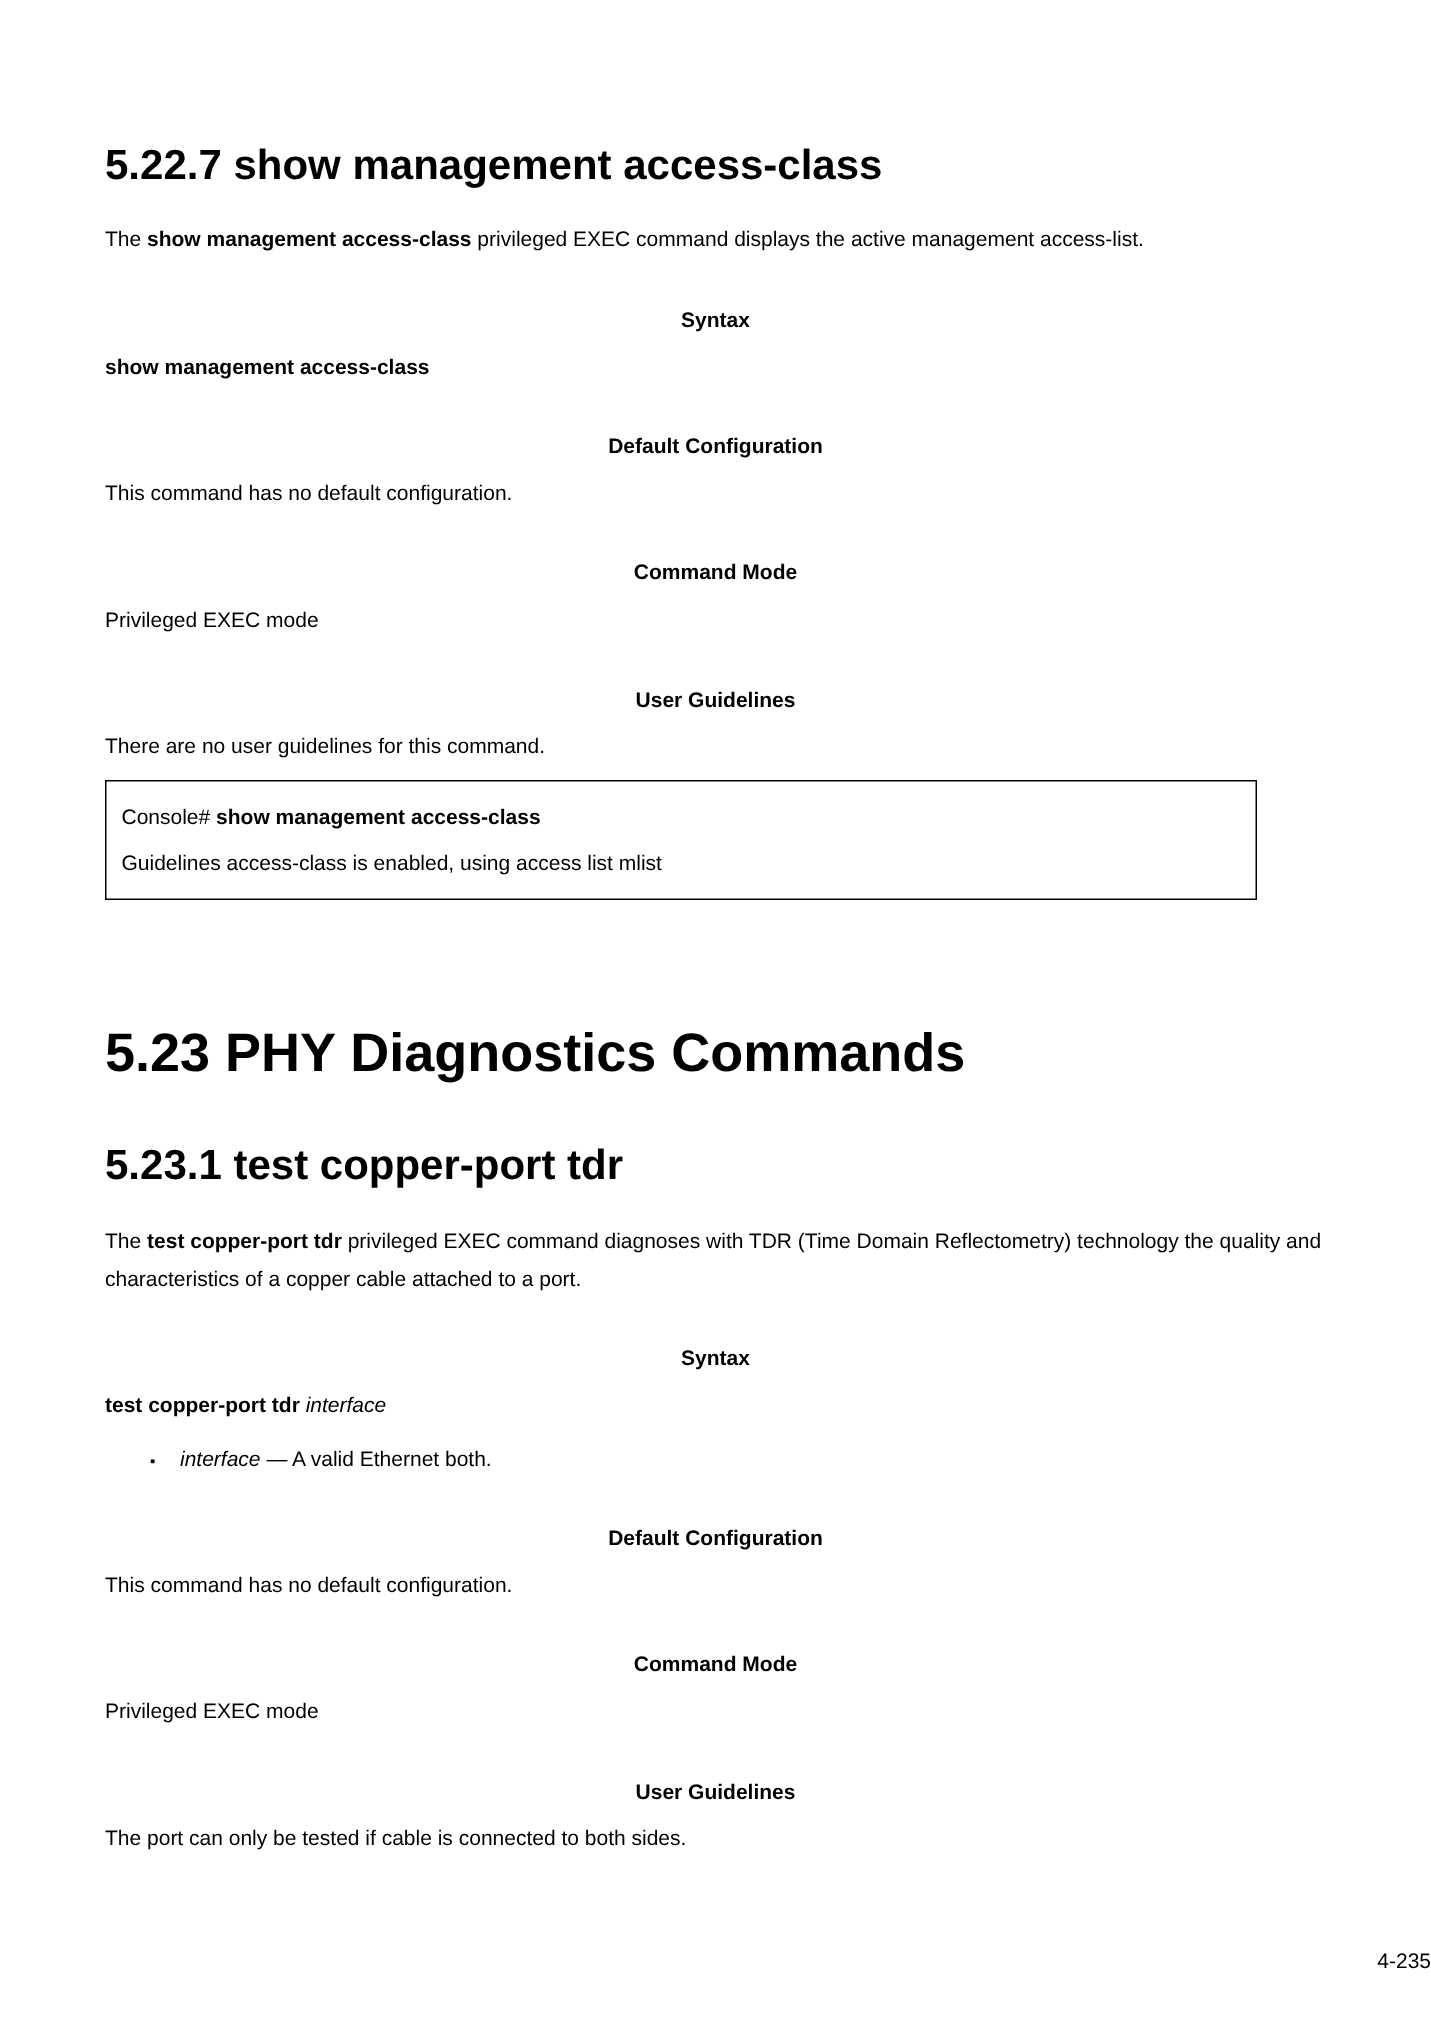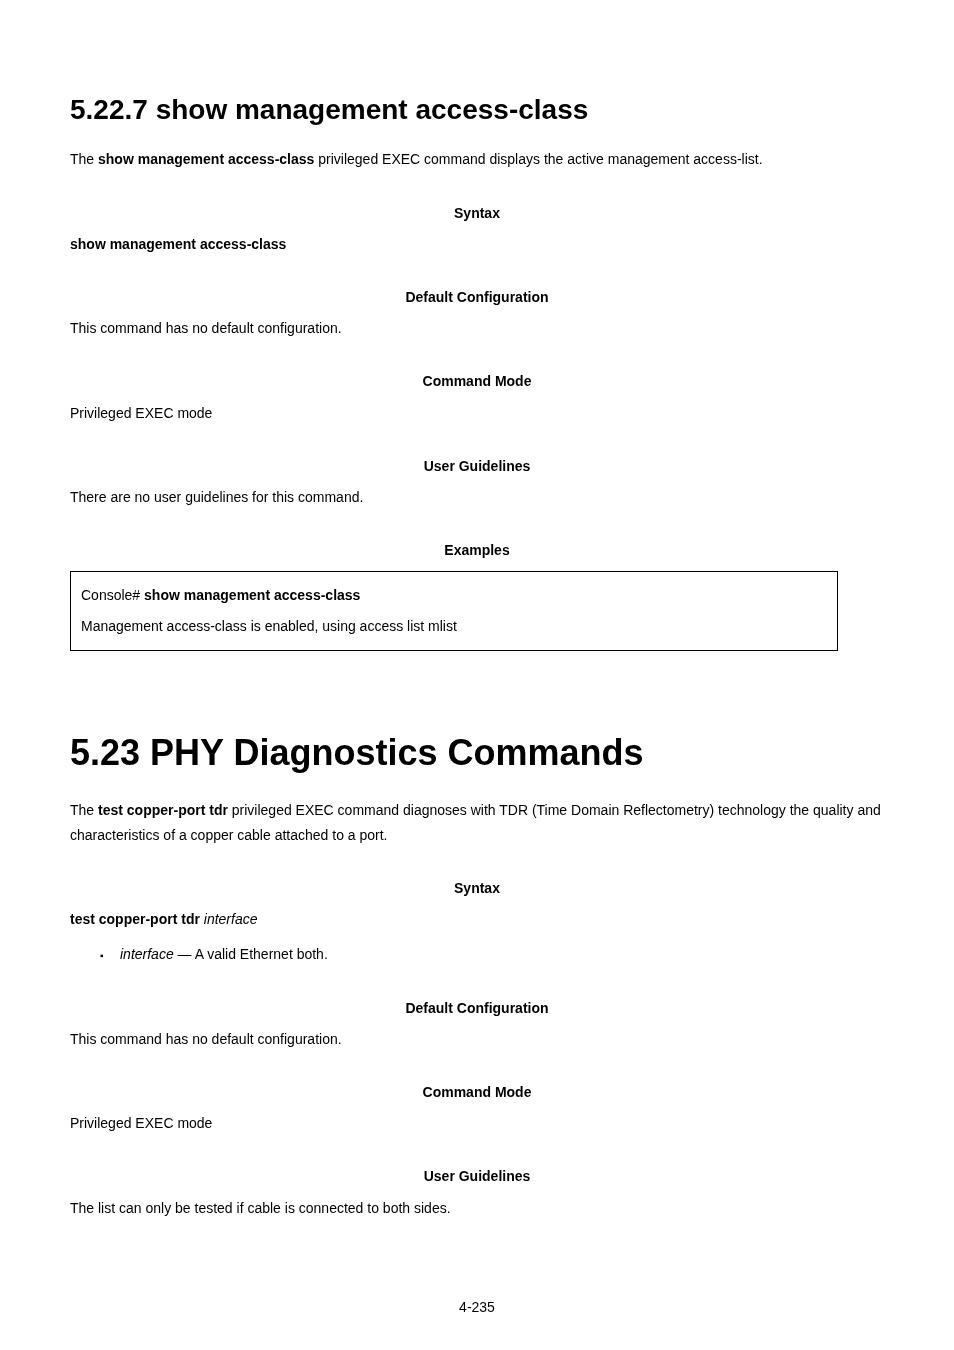--- a/index.html
+++ b/index.html
@@ -66,21 +66,21 @@
   .bullet-mark {
     width: 20px;
     flex: 0 0 auto;
     font-size: 10px;
   }
   .page-number {
     position: absolute;
     bottom: 30px;
     left: 0;
     width: 100%;
-    text-align: center;
+    text-align: right;
     font-size: 14px;
   }
   .chapter-heading {
     font-weight: bold;
     font-size: 36px;
     margin-top: 70px;
     margin-bottom: 12px;
   }
 </style>
 </head>
@@ -99,31 +99,31 @@
 
   <div class="sub-title">Default Configuration</div>
   <div class="para">This command has no default configuration.</div>
 
   <div class="sub-title">Command Mode</div>
   <div class="para">Privileged EXEC mode</div>
 
   <div class="sub-title">User Guidelines</div>
   <div class="para">There are no user guidelines for this command.</div>
 
-  <div class="sub-title">Examples</div>
 
   <div class="codebox">
     <div>
       <span>Console# </span><span class="code-bold">show management access-class</span>
     </div>
-    <div>Management access-class is enabled, using access list mlist</div>
+    <div>Guidelines access-class is enabled, using access list mlist</div>
   </div>
 
   <div class="chapter-heading">5.23 PHY Diagnostics Commands</div>
 
+  <div class="section-title" style="margin-top:18px;">5.23.1 test copper-port tdr</div>
 
   <div class="para">
     <span>The </span><span class="bold-inline">test copper-port tdr</span><span> privileged EXEC command diagnoses with TDR (Time Domain Reflectometry) technology the quality and characteristics of a copper cable attached to a port.</span>
   </div>
 
   <div class="sub-title">Syntax</div>
   <div class="para">
     <span class="bold-inline">test copper-port tdr </span><span class="italic">interface</span>
   </div>
 
@@ -134,16 +134,16 @@
     </span>
   </div>
 
   <div class="sub-title">Default Configuration</div>
   <div class="para">This command has no default configuration.</div>
 
   <div class="sub-title">Command Mode</div>
   <div class="para">Privileged EXEC mode</div>
 
   <div class="sub-title">User Guidelines</div>
-  <div class="para">The list can only be tested if cable is connected to both sides.</div>
+  <div class="para">The port can only be tested if cable is connected to both sides.</div>
 
   <div class="page-number">4-235</div>
 </div>
 
 </body></html>

